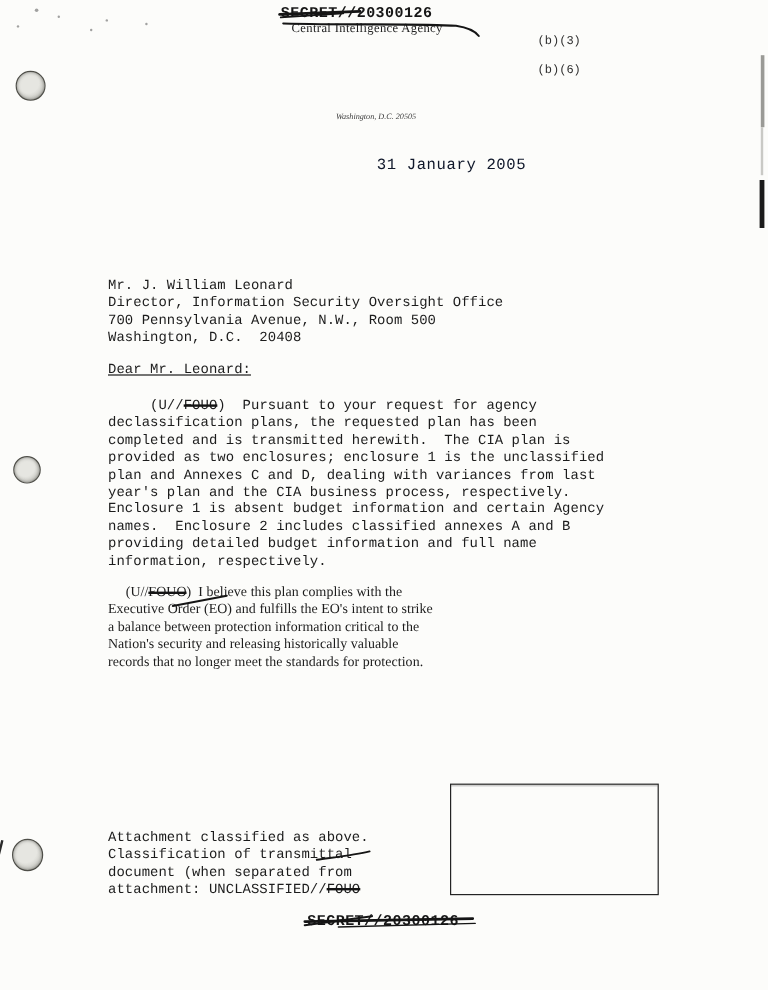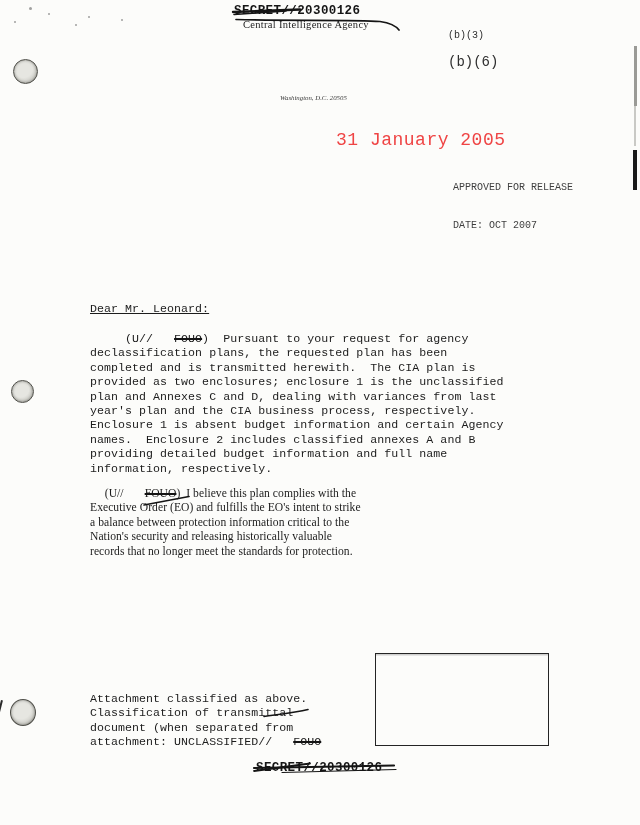--- a/index.html
+++ b/index.html
@@ -10,21 +10,21 @@
     color:#1e1e1e;
   }
   .abs { position:absolute; }
   .mono { font-family:"Liberation Mono","DejaVu Sans Mono",monospace; }
   .serif { font-family:"Liberation Serif","DejaVu Serif",serif; }
   .body-text {
     font-size:11.6px; line-height:14.4px; white-space:pre-wrap;
     letter-spacing:0.05px; color:#1c1c1c;
   }
   .banner { font-size:12.5px; letter-spacing:0.4px; font-weight:bold; color:#161616; white-space:pre; }
-  .struck { text-decoration:line-through; text-decoration-thickness:1.8px; text-decoration-color:#141414;margin-left:21px; }
+  .struck { text-decoration:line-through; text-decoration-thickness:1.8px; text-decoration-color:#141414; }
   .hole-punch {
     position:absolute; border-radius:50%;
     background:radial-gradient(circle at 42% 38%, #e6e6e1 45%, #cdcdc7 72%, #9a9a92 90%, #6e6e66 100%);
     border:1.5px solid #4e4e48;
     box-shadow:inset 0 0 3px rgba(60,60,55,0.6);
   }
   .edge-mark { position:absolute; }
   .speck { position:absolute; background:#555; border-radius:50%; opacity:0.55; }
   .class-box { position:absolute; border:1.5px solid #242424; background:transparent; box-shadow:inset 0 1.5px 0 rgba(140,140,140,0.4); }
   svg.strikes { position:absolute; left:0; top:0; pointer-events:none; }
@@ -34,35 +34,35 @@
 
 <div class="page">
 
   <div class="abs banner" style="left:234px; top:4px;">SECRET//20300126</div>
 
   <div class="abs serif" style="left:243px; top:19px; font-size:10.5px; letter-spacing:0.3px; color:#232323;text-align:right;">Central Intelligence Agency</div>
 
   <div class="abs serif" style="left:280px; top:94px; font-size:6.8px; font-style:italic; color:#3a3a3a;">Washington, D.C. 20505</div>
 
   <div class="abs mono" style="left:448px; top:30px; font-size:10px; color:#2e2e2e;">(b)(3)</div>
-  <div class="abs mono" style="left:448px; top:54px; font-size:14px; color:#2e2e2e;">(b)(6)</div>
+  <div class="abs mono" style="left:448px; top:54px; font-size:10px; color:#2e2e2e;">(b)(6)</div>
 
   <div class="hole-punch" style="left:13px; top:59px; width:23px; height:23px;"></div>
   <div class="hole-punch" style="left:11px; top:380px; width:21px; height:21px;"></div>
   <div class="hole-punch" style="left:10px; top:699px; width:24px; height:25px;"></div>
 
   <div class="edge-mark" style="left:1px; top:700px; width:2px; height:29px; background:#2a2a2a; transform:rotate(14deg); transform-origin:top left;"></div>
 
-  <div class="abs mono" style="left:336px; top:130px; font-size:18px; letter-spacing:0.5px; color:#ef4444;">31 January 2005</div>
+  <div class="abs mono" style="left:314px; top:130px; font-size:13px; letter-spacing:0.5px; color:#0f172a;">31 January 2005</div>
 
-  <div class="abs mono" style="left:453px; top:157px; font-size:10px; line-height:12.5px; color:#3f3f3f; white-space:pre;">
-    <div>APPROVED FOR RELEASE</div>
-    <div>DATE: OCT 2007</div>
-  </div>
 
+  <div class="abs body-text" style="left:90px; top:232px; width:440px;">Mr. J. William Leonard
+Director, Information Security Oversight Office
+700 Pennsylvania Avenue, N.W., Room 500
+Washington, D.C.  20408</div>
 
   <div class="abs body-text" style="left:90px; top:302px;text-decoration:underline;">Dear Mr. Leonard:</div>
 
   <div class="abs body-text" style="left:90px; top:332px; width:432px;"><span>     (U//</span><span class="struck">FOUO</span><span>)  Pursuant to your request for agency
 declassification plans, the requested plan has been
 completed and is transmitted herewith.  The CIA plan is
 provided as two enclosures; enclosure 1 is the unclassified
 plan and Annexes C and D, dealing with variances from last
 year's plan and the CIA business process, respectively.
 Enclosure 1 is absent budget information and certain Agency

